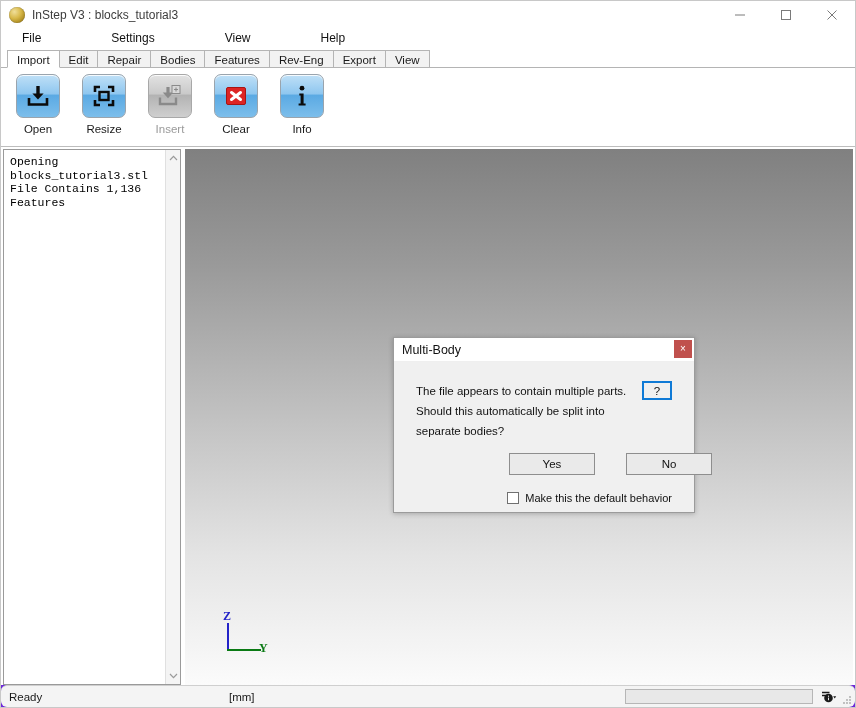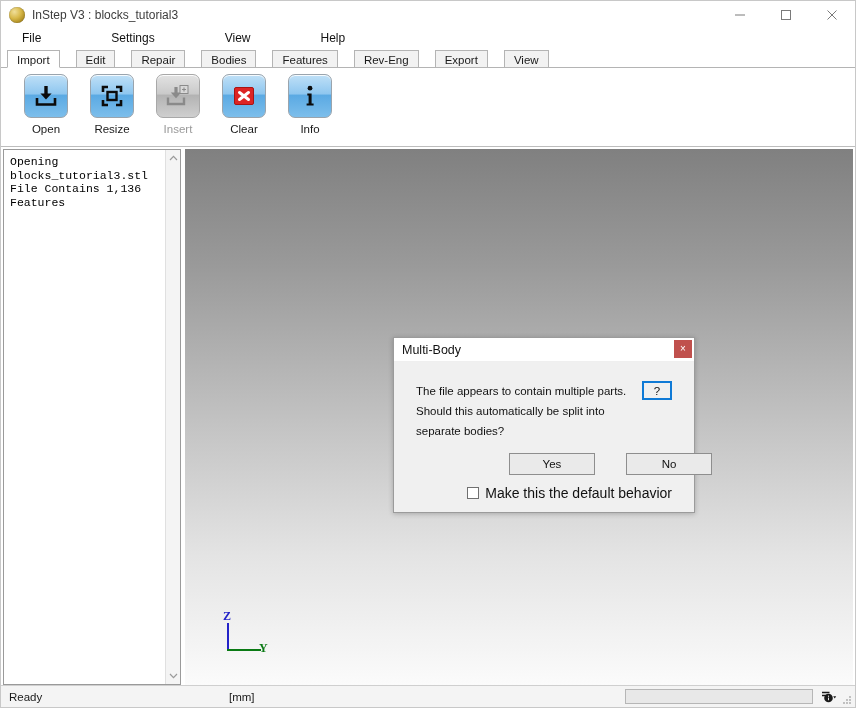--- a/index.html
+++ b/index.html
@@ -90,21 +90,20 @@
   
   #tab-strip {
     height: 19px;
     min-height: 19px;
     display: flex;
     align-items: flex-end;
     background: #ffffff;
     padding-left: 6px;
     box-sizing: border-box;
     position: relative;
-    gap: 17px;
   }
   .rtab {
     font-size: 11.5px;
     color: #1a1a1a;
     padding: 2px 9px 2px 9px;
     height: 18px;
     line-height: 14px;
     box-sizing: border-box;
     border-left: 1px solid #b4b4b4;
     border-top: 1px solid #b4b4b4;
@@ -123,21 +122,21 @@
   
   #ribbon {
     height: 80px;
     min-height: 80px;
     background: #ffffff;
     border-top: 1px solid #b4b4b4;
     border-bottom: 1px solid #bdbdbd;
     box-sizing: border-box;
     display: flex;
     align-items: flex-start;
-    padding-left: 12px;
+    padding-left: 4px;
     padding-top: 6px;
     position: relative;
     z-index: 1;
     margin-top: -1px;
   }
   .tool-btn {
     width: 66px;
     display: flex;
     flex-direction: column;
     align-items: center;
@@ -353,24 +352,24 @@
     align-items: center;
     justify-content: center;
     font-size: 11.5px;
     color: #111111;
   }
   #dlg-yes { left: 115px; top: 115px; }
   #dlg-no  { left: 232px; top: 115px; }
   #dlg-checkrow {
     position: absolute;
     right: 22px;
-    top: 147px;
-    display: flex;
-    align-items: center;
-    font-size: 14px;
+    top: 154px;
+    display: flex;
+    align-items: center;
+    font-size: 11px;
     color: #111111;
     text-align: right;
   }
   #dlg-checkbox {
     width: 12px;
     height: 12px;
     border: 1px solid #707070;
     background: #ffffff;
     box-sizing: border-box;
     margin-right: 6px;
@@ -380,20 +379,21 @@
   
   #status-bar {
     height: 22px;
     min-height: 22px;
     background: #f4f4f4;
     border-top: 1px solid #cfcfcf;
     display: flex;
     align-items: center;
     position: relative;
     box-sizing: border-box;
+    border-radius: 6px;
   }
   #status-ready {
     font-size: 11.5px;
     color: #1a1a1a;
     margin-left: 8px;
     width: 220px;
   }
   #status-units {
     font-size: 11.5px;
     color: #1a1a1a;

